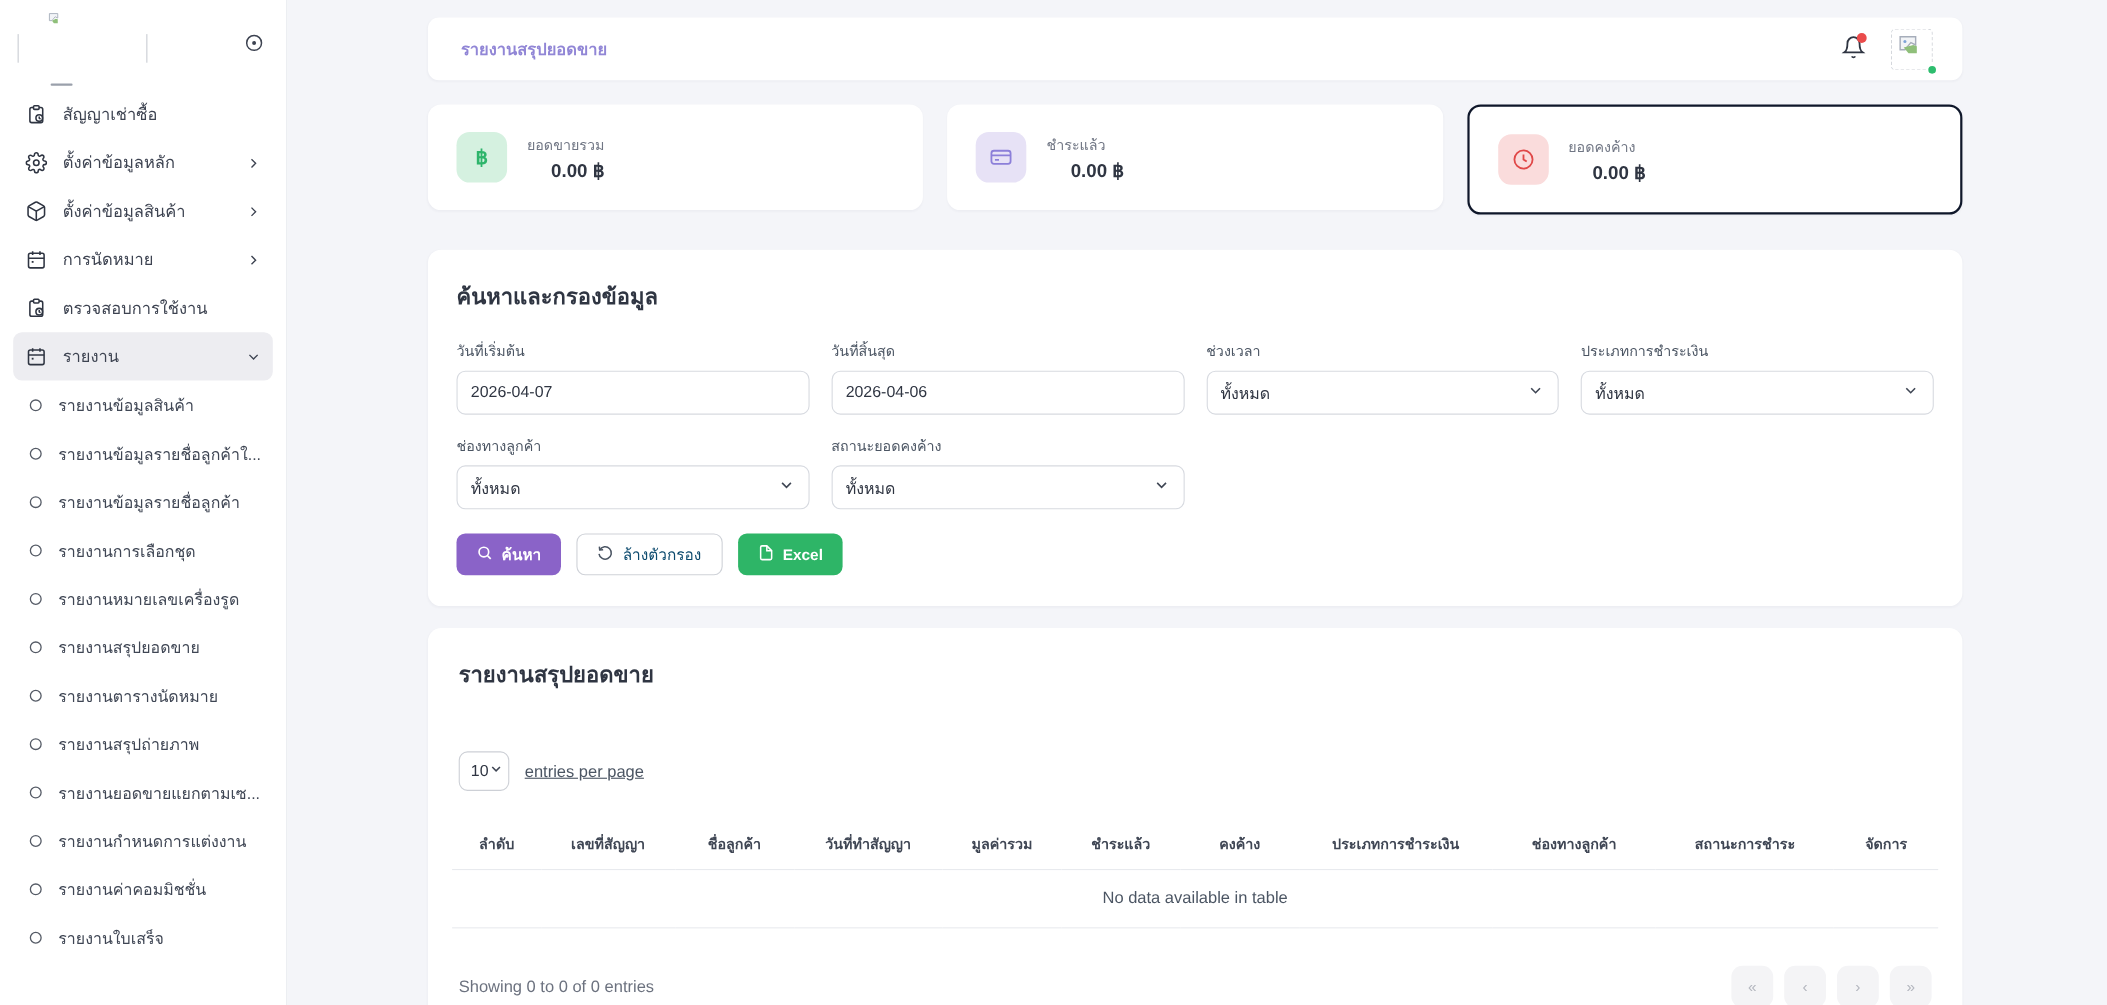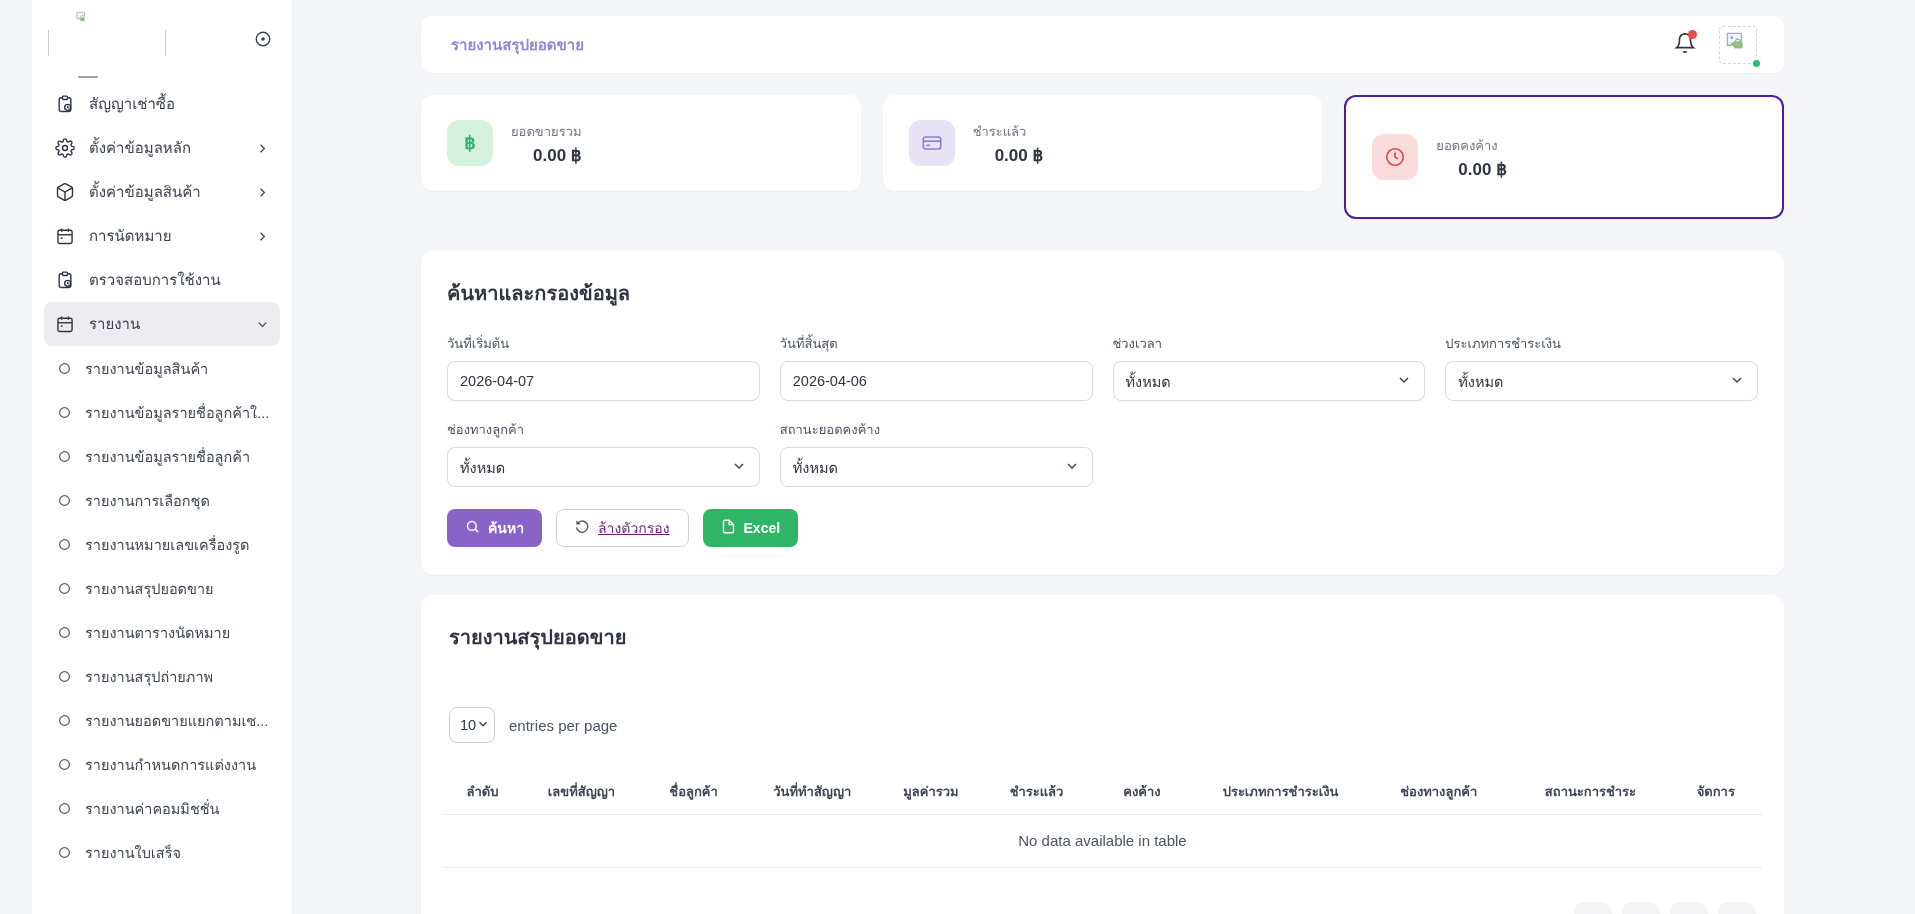--- a/index.html
+++ b/index.html
@@ -8,21 +8,21 @@
     font-family: "Liberation Sans", sans-serif;
     background:#f4f5f9;
     color:#3d4351;
     overflow:hidden;
     display:flex;
   }
   
   .sidebar {
     width:261px; height:914px; background:#ffffff;
     border-right:1px solid #eceef2; flex:0 0 261px;
-    padding:8px 12px 10px 12px; overflow:hidden; position:relative;margin-left:32px;
+    padding:8px 12px 10px 12px; overflow:hidden; position:relative;
   }
   .logo-row { display:flex; align-items:flex-start; justify-content:space-between; padding:0 4px; height:58px; }
   .logo-wrap { display:flex; flex-direction:column; gap:2px; padding-top:2px; }
   .logo-broken { margin-left:26px; }
   .logo-box { width:118px; height:26px; border-left:1px solid #c9ccd3; border-right:1px solid #c9ccd3; }
   .side-toggle { background:none; border:none; cursor:pointer; padding:4px; margin-top:18px; color:#3d4351; }
   .nav-dash { width:20px; height:2px; background:#9aa0ab; margin:10px 0 4px 34px; border-radius:2px; }
   .nav-item {
     display:flex; align-items:center; gap:13px; height:44px;
     padding:0 10px; border-radius:8px; cursor:pointer; font-size:15px; color:#3d4351;
@@ -51,21 +51,21 @@
   .bell-dot { position:absolute; top:-2px; right:-1px; width:9px; height:9px; background:#ea4b4b; border-radius:50%; }
   .avatar { position:relative; width:40px; height:40px; cursor:pointer; display:flex; align-items:center; justify-content:center; }
   .avatar-frame { width:38px; height:38px; border:1px dashed #d4d7dc; border-radius:4px; display:flex; align-items:flex-start; justify-content:flex-start; padding:2px; }
   .status-dot { position:absolute; right:-4px; bottom:-4px; width:11px; height:11px; background:#2dbd6e; border-radius:50%; border:2px solid #fff; }
   
   .stats { display:grid; grid-template-columns:1fr 1fr 1fr; gap:22px; margin-top:22px; }
   .stat-card {
     background:#fff; border-radius:12px; height:96px; display:flex; align-items:center;
     gap:18px; padding:0 26px; box-shadow:0 1px 2px rgba(30,35,50,0.03);
   }
-  .stat-card.highlight { border:2px solid #4c1d95; height:124px; }
+  .stat-card.highlight { border:2px solid #0f172a; height:100px; }
   .stat-ico { width:46px; height:46px; border-radius:12px; display:flex; align-items:center; justify-content:center; flex:0 0 auto; }
   .ico-green { background:#d5f1e0; color:#2eb56b; font-weight:700; font-size:18px; }
   .ico-purple { background:#e7e2f6; color:#8c7fd9; }
   .ico-red { background:#fadcdc; color:#e04848; }
   .stat-txt { display:flex; flex-direction:column; gap:3px; }
   .stat-label { font-size:13px; color:#707684; }
   .stat-value { font-size:17px; font-weight:700; color:#2f3542;margin-left:22px; }
   
   .card { background:#fff; border-radius:12px; box-shadow:0 1px 2px rgba(30,35,50,0.03); }
   .filter-card { margin-top:32px; padding:26px 26px 28px 26px; }
@@ -83,33 +83,33 @@
     font-size:14.5px; color:#2f3542; display:flex; align-items:center; justify-content:space-between;
     cursor:pointer; background:#fff;
   }
   .btn-row { display:flex; gap:14px; margin-top:22px; }
   .btn {
     display:flex; align-items:center; gap:8px; height:38px; border-radius:8px;
     font-size:14px; font-weight:700; cursor:pointer; border:none; padding:0 18px;
     font-family:"Liberation Sans",sans-serif;
   }
   .btn-purple { background:#8a63c8; color:#fff; }
-  .btn-outline { background:#fff; color:#701a75; border:1px solid #cfd2d8; font-weight:400;text-decoration:underline; }
+  .btn-outline { background:#fff; color:#0c4a6e; border:1px solid #cfd2d8; font-weight:400; }
   .btn-green { background:#2eb567; color:#fff; }
   
   .table-card { margin-top:20px; padding:26px 22px 22px 22px; }
   .table-title { padding-left:6px; }
   .tcontrols { display:flex; align-items:center; justify-content:space-between; margin-top:54px; padding:0 6px; }
   .tc-left { display:flex; align-items:center; gap:14px; }
   .psize {
     width:46px; height:36px; border:1px solid #cdd0d6; border-radius:8px;
     display:flex; align-items:center; justify-content:space-between; padding:0 10px;
     font-size:14.5px; color:#2f3542; cursor:pointer;
   }
-  .tc-label { font-size:15px; color:#4b5563; }
+  .tc-label { font-size:15px; color:#4b5563;text-decoration:underline; }
   .tc-right { display:flex; align-items:center; gap:10px; }
   .search-input { width:186px; height:34px; border:1px solid #cdd0d6; border-radius:6px; padding:0 10px; font-size:14px; outline:none; background:#fff; font-family:"Liberation Sans",sans-serif; }
   table { width:100%; border-collapse:collapse; margin-top:26px; }
   th {
     font-size:13px; font-weight:700; color:#3f4654; text-align:center;
     padding:12px 6px; border-bottom:1px solid #e8eaee; white-space:nowrap;
   }
   td.empty {
     text-align:center; font-size:15px; color:#4b5563; padding:17px 0 18px 0;
     border-bottom:1px solid #e8eaee;

